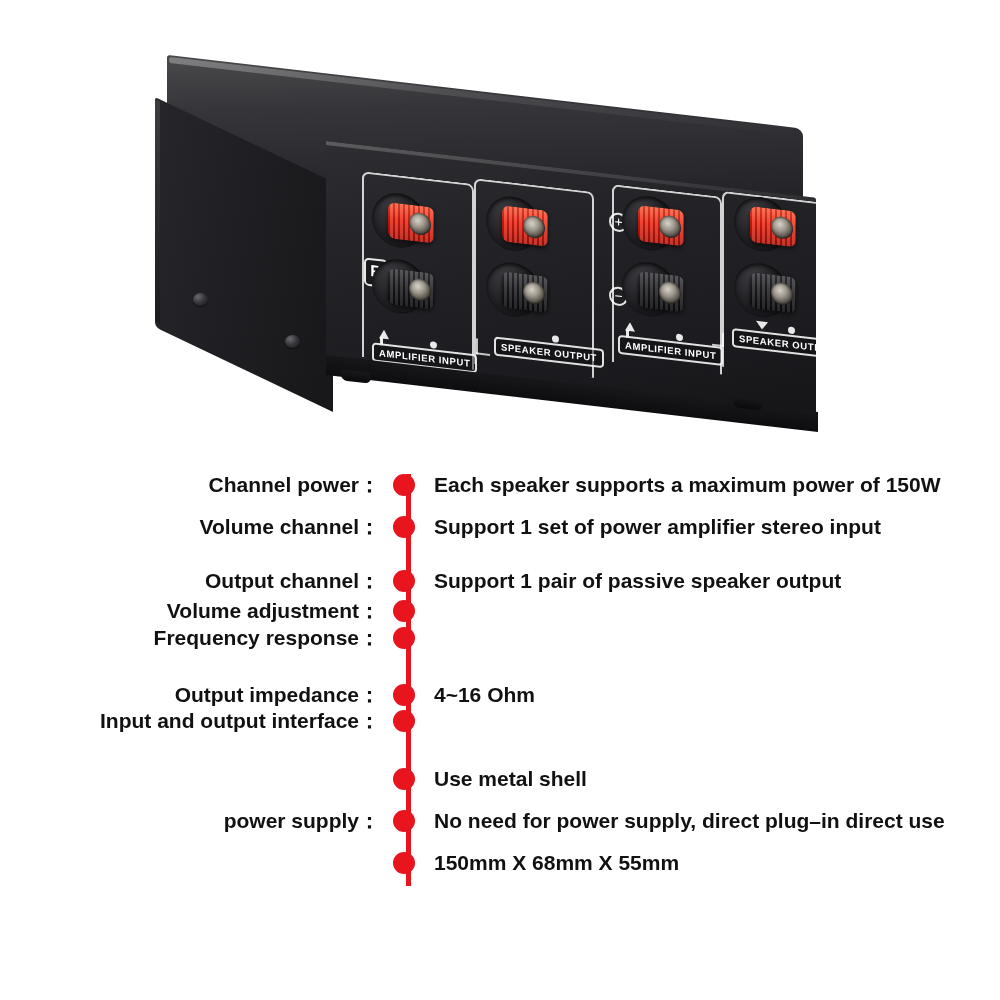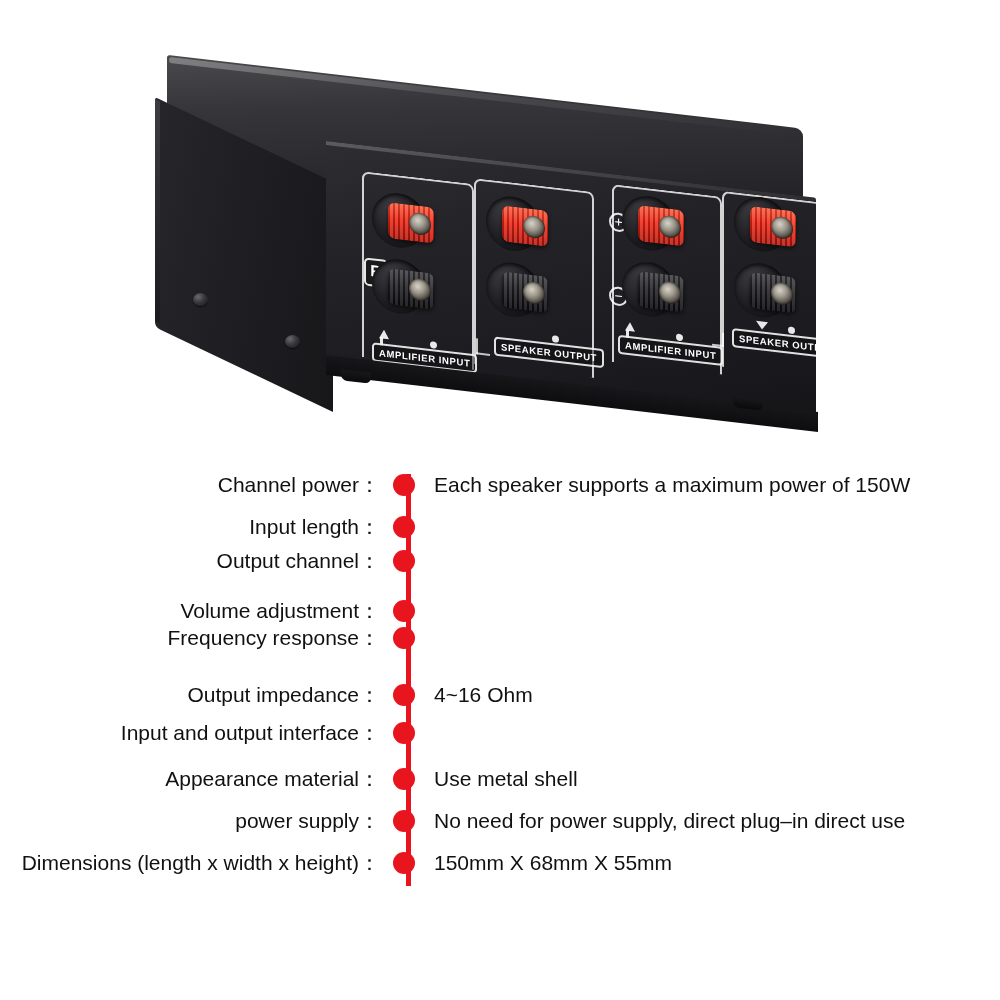--- a/index.html
+++ b/index.html
@@ -292,20 +292,21 @@
     top: 34px;
     width: 5px;
     height: 412px;
     background: #e8141e;
   }
   .spec-row {
     position: absolute;
     left: 0;
     width: 890px;
     height: 42px;
+    font-weight: bold;
   }
   .spec-label {
     position: absolute;
     left: 0;
     top: 0;
     width: 380px;
     text-align: right;
     font-size: 21px;
     line-height: 42px;
     color: #111111;
@@ -433,53 +434,53 @@
 
 <div id="spec-list">
   <div class="spec-line" style="background: rgb(232, 20, 30);"></div>
   <div id="spec-rows">
       <div class="spec-row" style="top: 24px;">
         <div class="spec-label">Channel power：</div>
         <div class="spec-dot" style="background: rgb(232, 20, 30);"></div>
         <div class="spec-value">Each speaker supports a maximum power of 150W</div>
       </div>
       <div class="spec-row" style="top: 66px;">
-        <div class="spec-label">Input length：</div>
-        <div class="spec-dot" style="background: rgb(232, 20, 30);"></div>
-      </div>
-      <div class="spec-row" style="top: 100px;">
+        <div class="spec-label">Volume channel：</div>
+        <div class="spec-dot" style="background: rgb(232, 20, 30);"></div>
+        <div class="spec-value">Support 1 set of power amplifier stereo input</div>
+      </div>
+      <div class="spec-row" style="top: 120px;">
         <div class="spec-label">Output channel：</div>
         <div class="spec-dot" style="background: rgb(232, 20, 30);"></div>
+        <div class="spec-value">Support 1 pair of passive speaker output</div>
       </div>
       <div class="spec-row" style="top: 150px;">
         <div class="spec-label">Volume adjustment：</div>
         <div class="spec-dot" style="background: rgb(232, 20, 30);"></div>
       </div>
       <div class="spec-row" style="top: 177px;">
         <div class="spec-label">Frequency response：</div>
         <div class="spec-dot" style="background: rgb(232, 20, 30);"></div>
       </div>
       <div class="spec-row" style="top: 234px;">
         <div class="spec-label">Output impedance：</div>
         <div class="spec-dot" style="background: rgb(232, 20, 30);"></div>
         <div class="spec-value">4~16 Ohm</div>
       </div>
-      <div class="spec-row" style="top: 272px;">
+      <div class="spec-row" style="top: 260px;">
         <div class="spec-label">Input and output interface：</div>
         <div class="spec-dot" style="background: rgb(232, 20, 30);"></div>
       </div>
       <div class="spec-row" style="top: 318px;">
-        <div class="spec-label">Appearance material：</div>
         <div class="spec-dot" style="background: rgb(232, 20, 30);"></div>
         <div class="spec-value">Use metal shell</div>
       </div>
       <div class="spec-row" style="top: 360px;">
         <div class="spec-label">power supply：</div>
         <div class="spec-dot" style="background: rgb(232, 20, 30);"></div>
         <div class="spec-value">No need for power supply, direct plug–in direct use</div>
       </div>
       <div class="spec-row" style="top: 402px;">
-        <div class="spec-label">Dimensions (length x width x height)：</div>
         <div class="spec-dot" style="background: rgb(232, 20, 30);"></div>
         <div class="spec-value">150mm X 68mm X 55mm</div>
       </div>
     </div>
 </div>
 
 </body></html>

